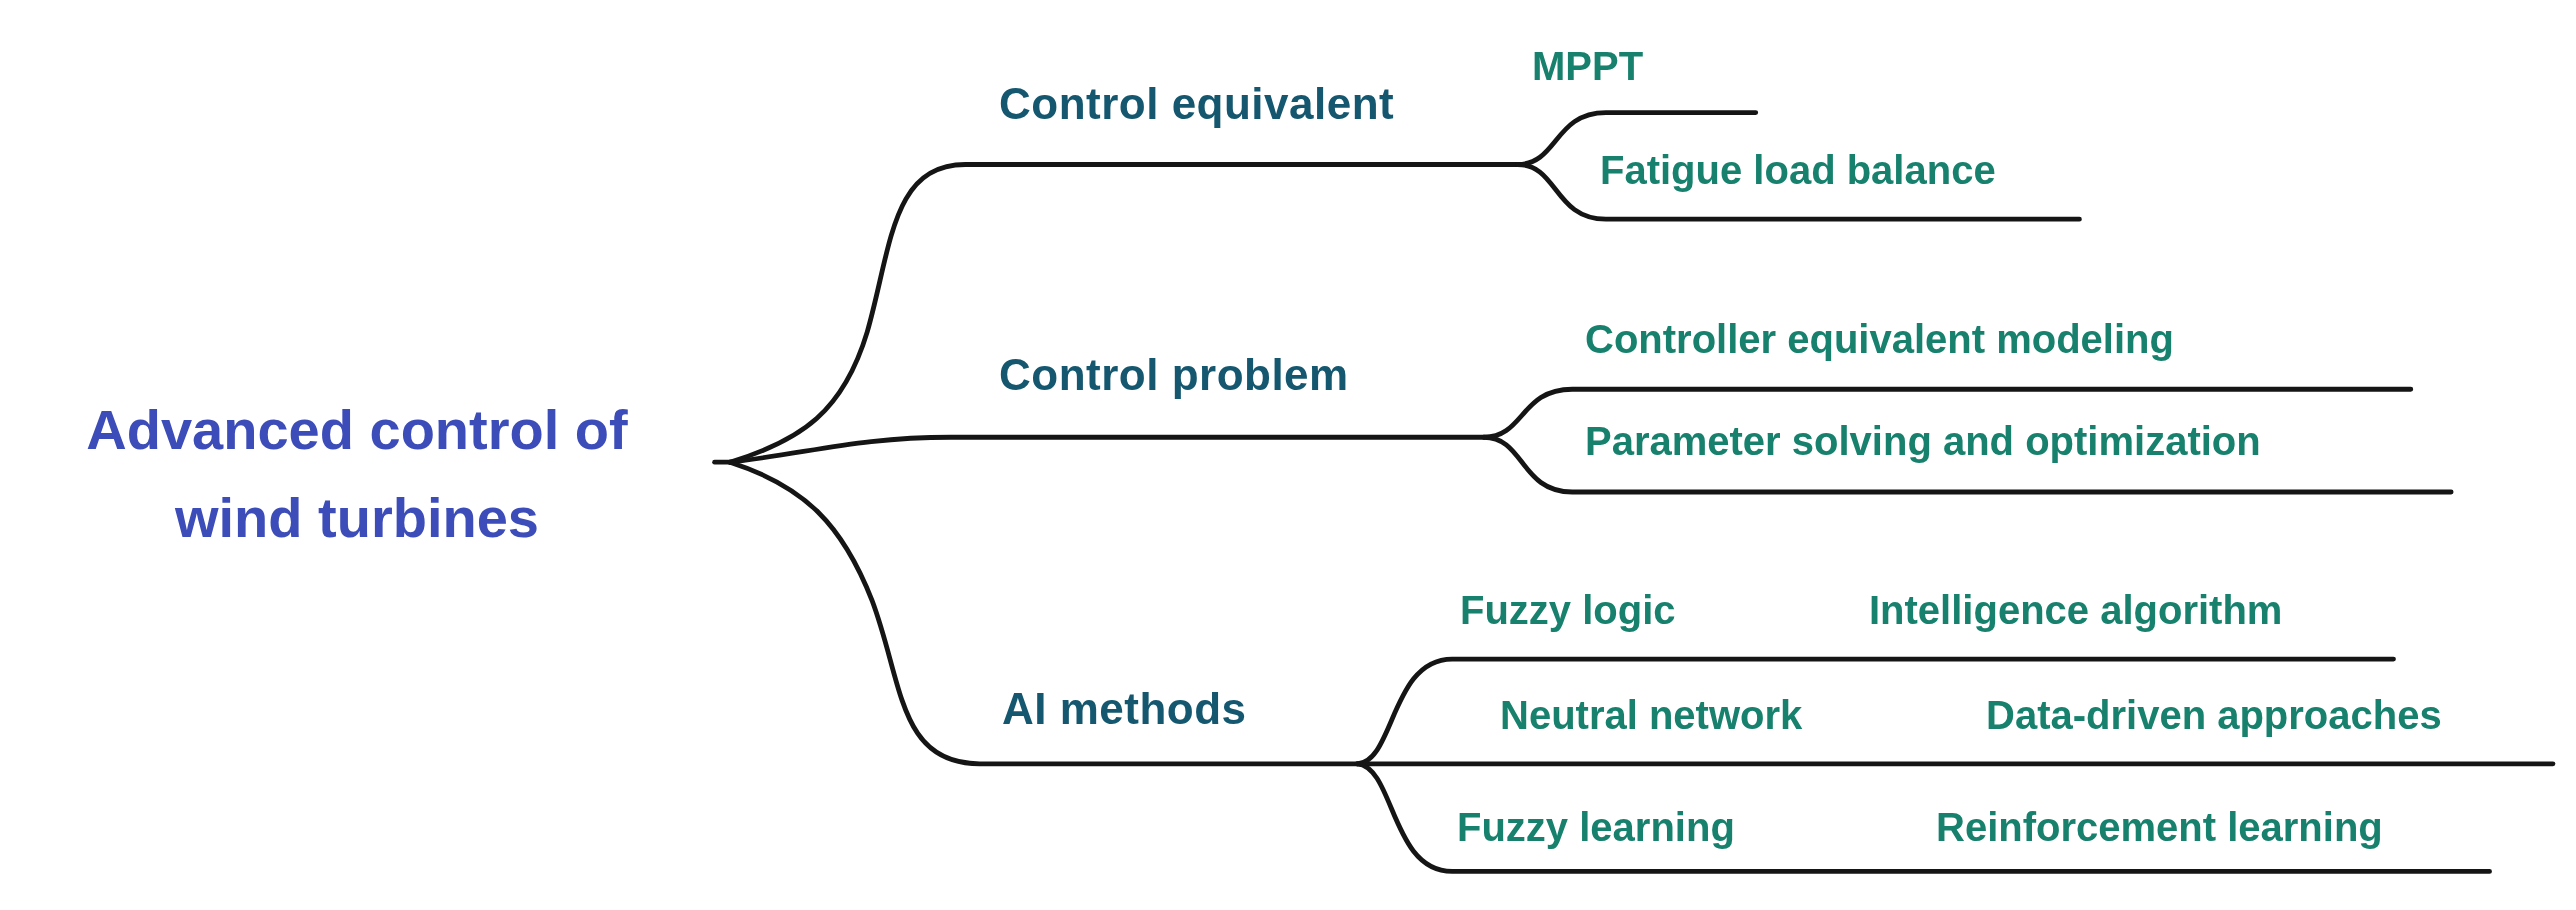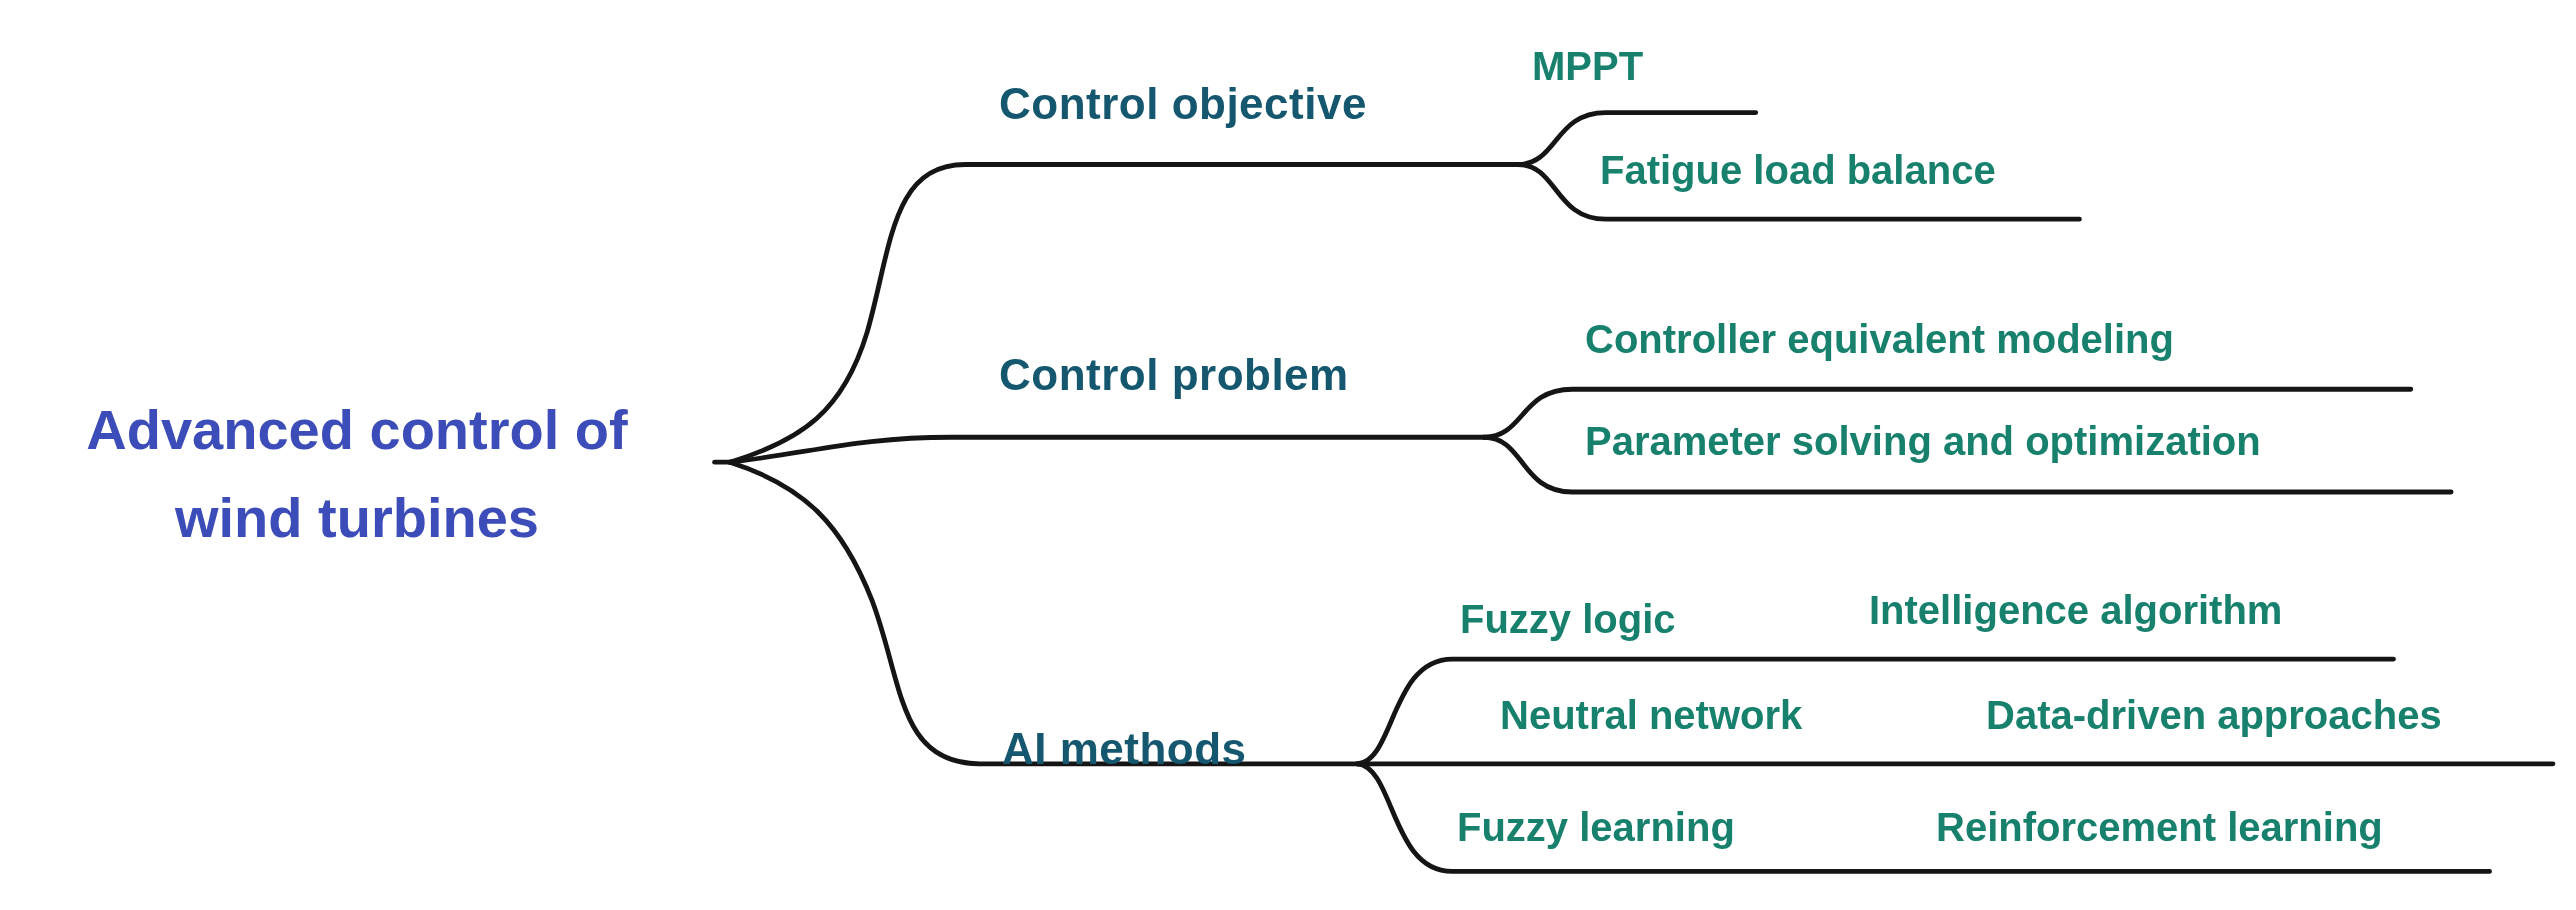--- a/index.html
+++ b/index.html
@@ -43,27 +43,27 @@
     color: var(--color-branch, #14576F);
     letter-spacing: 0.5px;
   }
   .leaf {
     font-size: 40px;
     color: var(--color-leaf, #17816D);
   }
   
   .pos-b1 { left: 999px; top: 79px; }
   .pos-b2 { left: 999px; top: 350px; }
-  .pos-b3 { left: 1002px; top: 684px; margin-top: 40px; }
+  .pos-b3 { left: 1002px; top: 684px; }
   
   .pos-mppt       { left: 1532px; top: 44px; }
   .pos-fatigue    { left: 1600px; top: 148px; }
   .pos-ctrleq     { left: 1585px; top: 317px; text-align: center; }
   .pos-param      { left: 1585px; top: 419px; }
-  .pos-fuzzy      { left: 1460px; top: 588px; margin-top: 9px; }
+  .pos-fuzzy      { left: 1460px; top: 588px; }
   .pos-intel      { left: 1869px; top: 588px; }
   .pos-neutral    { left: 1460px; top: 693px; margin-left: 40px; }
   .pos-datadriven { left: 1986px; top: 693px; }
   .pos-deep       { left: 1457px; top: 805px; }
   .pos-reinf      { left: 1936px; top: 805px; }
 </style>
 </head>
 <body>
 
 <div class="stage" style="--color-background: #FFFFFF; --color-root: #3C4CB8; --color-branch: #14576F; --color-leaf: #17816D; --color-line: #151515;">
@@ -89,21 +89,21 @@
     <path d="M 1413 795 C 1452 793 1448 686 1512 686 H 2492"></path>
 
     <path d="M 1413 795 H 2658"></path>
 
     <path d="M 1413 795 C 1452 798 1448 907 1512 907 H 2592"></path>
   </svg>
 
   <div class="node root-node">Advanced control of
 wind turbines</div>
 
-  <div class="node branch pos-b1">Control objective</div>
+  <div class="node branch pos-b1">Control equivalent</div>
   <div class="node branch pos-b2">Control problem</div>
   <div class="node branch pos-b3">AI methods</div>
 
   <div class="node leaf pos-mppt">MPPT</div>
   <div class="node leaf pos-fatigue">Fatigue load balance</div>
 
   <div class="node leaf pos-ctrleq">Controller equivalent modeling</div>
   <div class="node leaf pos-param">Parameter solving and optimization</div>
 
   <div class="node leaf pos-fuzzy">Fuzzy logic</div>

